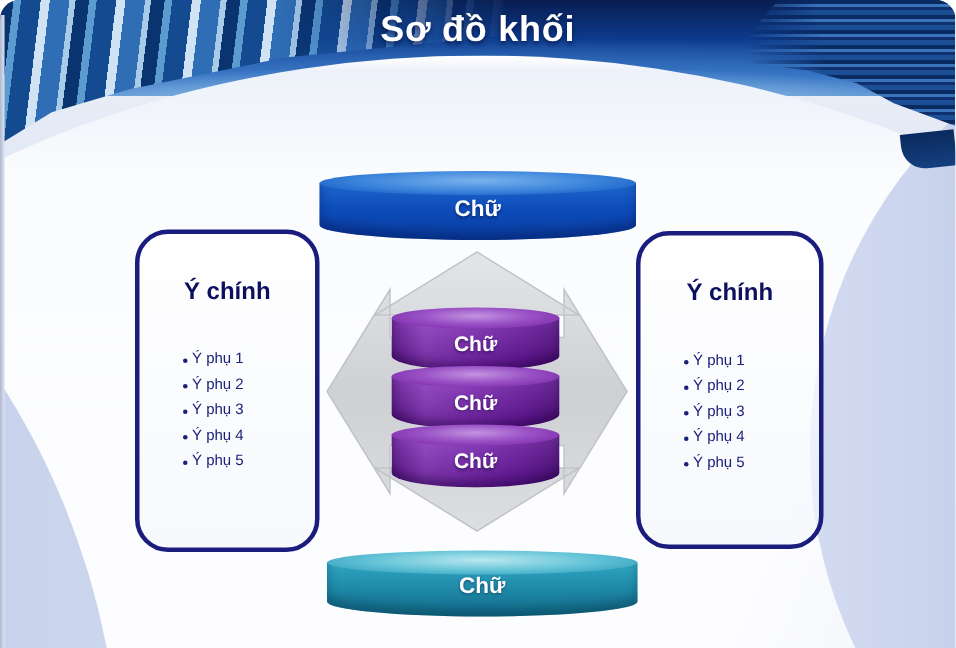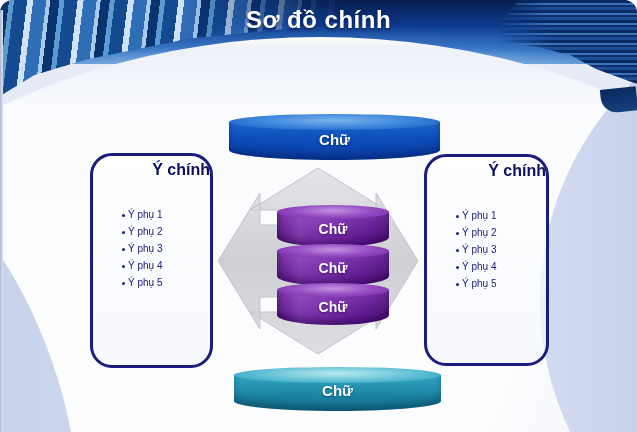--- a/index.html
+++ b/index.html
@@ -47,21 +47,21 @@
   .corner-r{position:absolute;left:540px;top:-3px;width:606px;height:606px;z-index:4;
             border-radius:50%;background:linear-gradient(90deg,#d3dbf1 0%,#c9d3ec 14%,#c2cce8 20%);}
 
   .left-edge{position:absolute;left:0;top:10px;bottom:0;width:3px;z-index:40;
              background:linear-gradient(90deg,#aeb8cf,#dde3f1);}
 
   
   .quad-arrow{position:absolute;left:216px;top:164px;z-index:6;}
 
   
-  .cyl{position:absolute;margin-left:16px;}
+  .cyl{position:absolute;}
   .cyl .c-top{position:absolute;left:0;right:0;top:0;border-radius:50%;z-index:2;}
   .cyl .c-body{position:absolute;left:0;right:0;z-index:1;
                border-radius:0 0 50% 50% / 0 0 10px 10px;}
   .cyl .c-label{position:absolute;left:0;right:0;z-index:3;text-align:center;
                 color:#ffffff;font-weight:bold;text-shadow:0 1px 2px rgba(0,0,40,.45);}
 
   .cyl-blue{left:213px;top:114px;width:211px;height:46px;z-index:7;}
   .cyl-blue .c-top{height:16px;
       background:radial-gradient(ellipse at 50% 40%,#7ab2ec 0%,#3f87dc 50%,#1b60c8 85%,#1254b8 100%);}
   .cyl-blue .c-body{top:8px;bottom:0;
@@ -85,41 +85,41 @@
                  linear-gradient(90deg,#5c0e8e 0%,#8a34be 20%,#7a22b2 50%,#67139e 78%,#4f0880 100%);
       box-shadow:inset 0 -4px 6px rgba(30,0,60,.4);}
   .cyl-purple .c-label{top:16px;font-size:14px;}
   .p1{left:261px;top:205px;} .p2{left:261px;top:244px;} .p3{left:261px;top:283px;}
 
   
   .idea-box{position:absolute;z-index:8;border:3px solid #1a1c7e;border-radius:22px;
             background:linear-gradient(180deg,rgba(255,255,255,.92) 0%,rgba(243,246,252,.6) 100%);}
   .idea-box-left{left:90px;top:153px;width:117px;height:209px;}
   .idea-box-right{left:424px;top:154px;width:119px;height:206px;}
-  .idea-heading{margin:5px 0 0;text-align:right;font-size:16px;font-weight:bold;color:#0c105e;}
+  .idea-heading{margin:30px 0 0;text-align:center;font-size:16px;font-weight:bold;color:#0c105e;}
   .idea-list{margin:27px 0 0;padding:0 0 0 28px;list-style:none;}
   .idea-list li{position:relative;font-size:10px;line-height:17px;color:#1b2178;padding-left:7px;}
   .idea-list li::before{content:'';position:absolute;left:1px;top:8px;width:3px;height:3px;
                         border-radius:50%;background:#1b2178;}
 </style>
 </head>
 <body>
 
 <div class="page">
 
   <div class="header"></div>
   <div class="streaks"></div>
   <div class="dome"></div>
   <div class="corner-bl"></div>
   <div class="corner-r"></div>
   <div class="stripes"></div>
   <div class="wedge"></div>
   <div class="left-edge"></div>
 
-  <div class="title">Sơ đồ chính</div>
+  <div class="title">Sơ đồ khối</div>
 
   <svg class="quad-arrow" width="204" height="194" viewBox="216 164 204 194">
     <defs>
       <linearGradient id="ag" x1="0" y1="0" x2="0" y2="1">
         <stop offset="0" stop-color="#e4e5e8"></stop>
         <stop offset="0.5" stop-color="#cfd0d4"></stop>
         <stop offset="1" stop-color="#dddee1"></stop>
       </linearGradient>
     </defs>
     <polygon fill="url(#ag)" stroke="#c2c3c8" stroke-width="1" points="318,168 386,210 354,210 354,225 376,225 376,193 418,261 376,329 376,297 354,297

